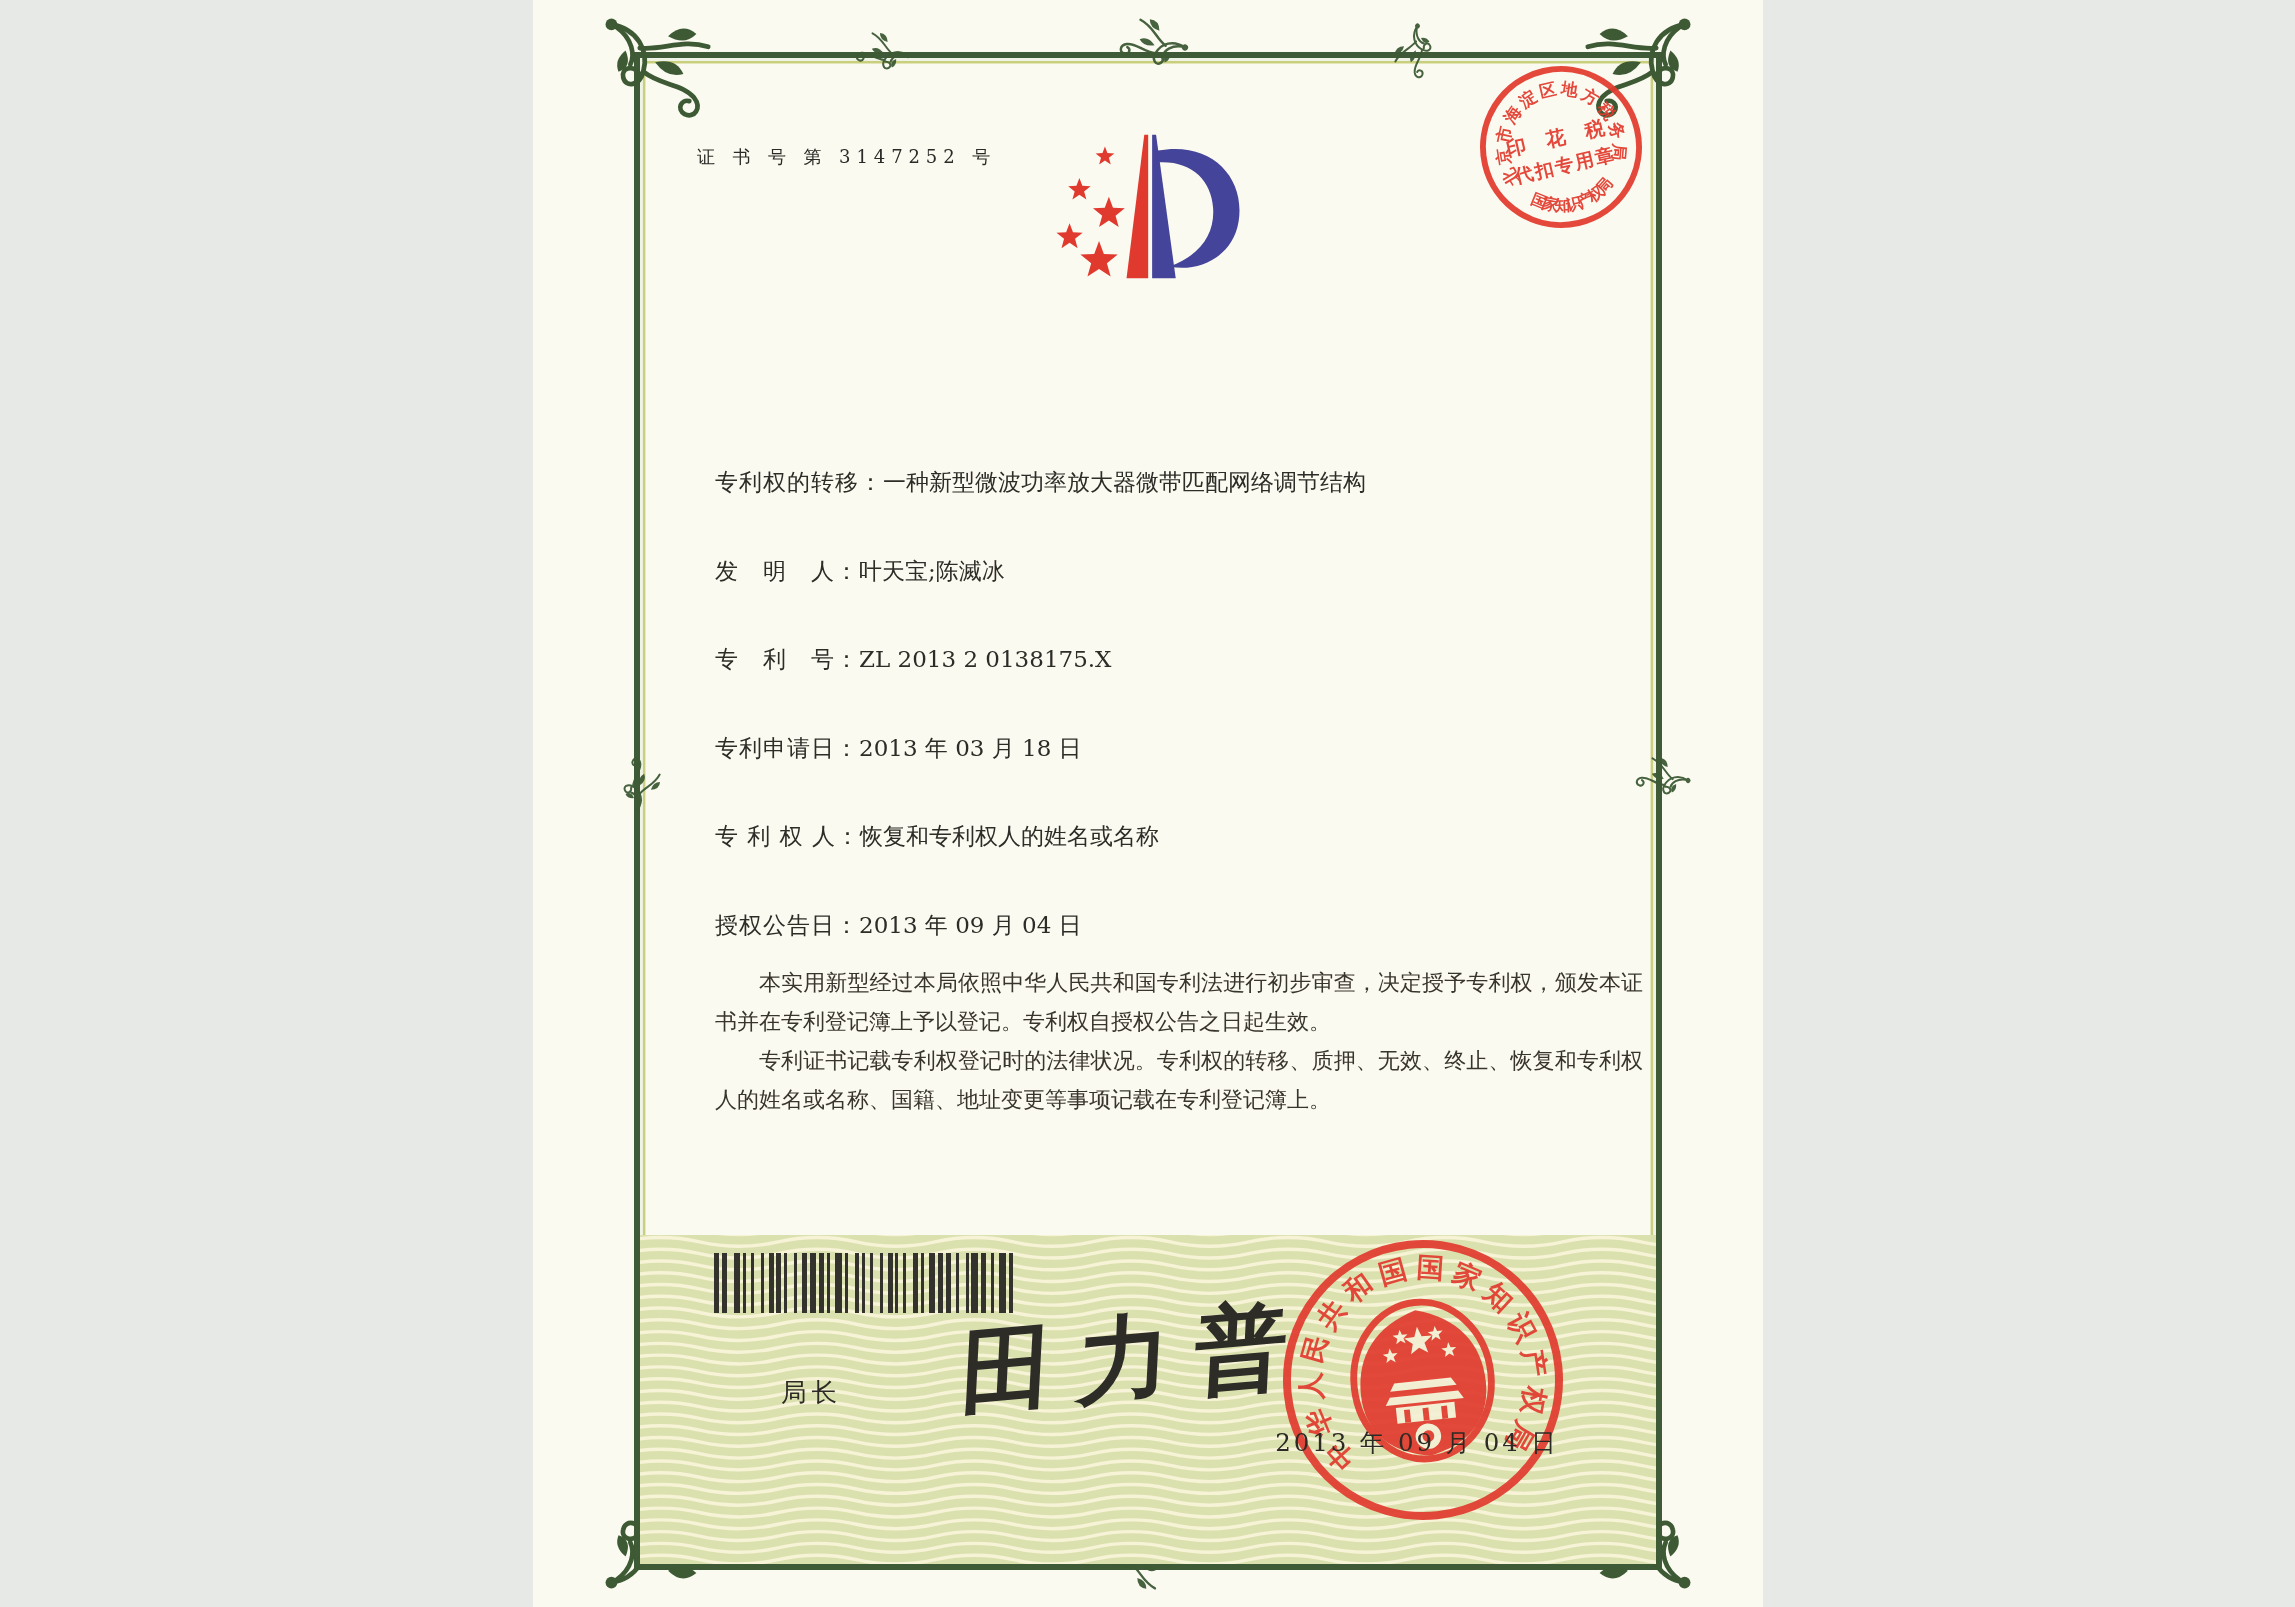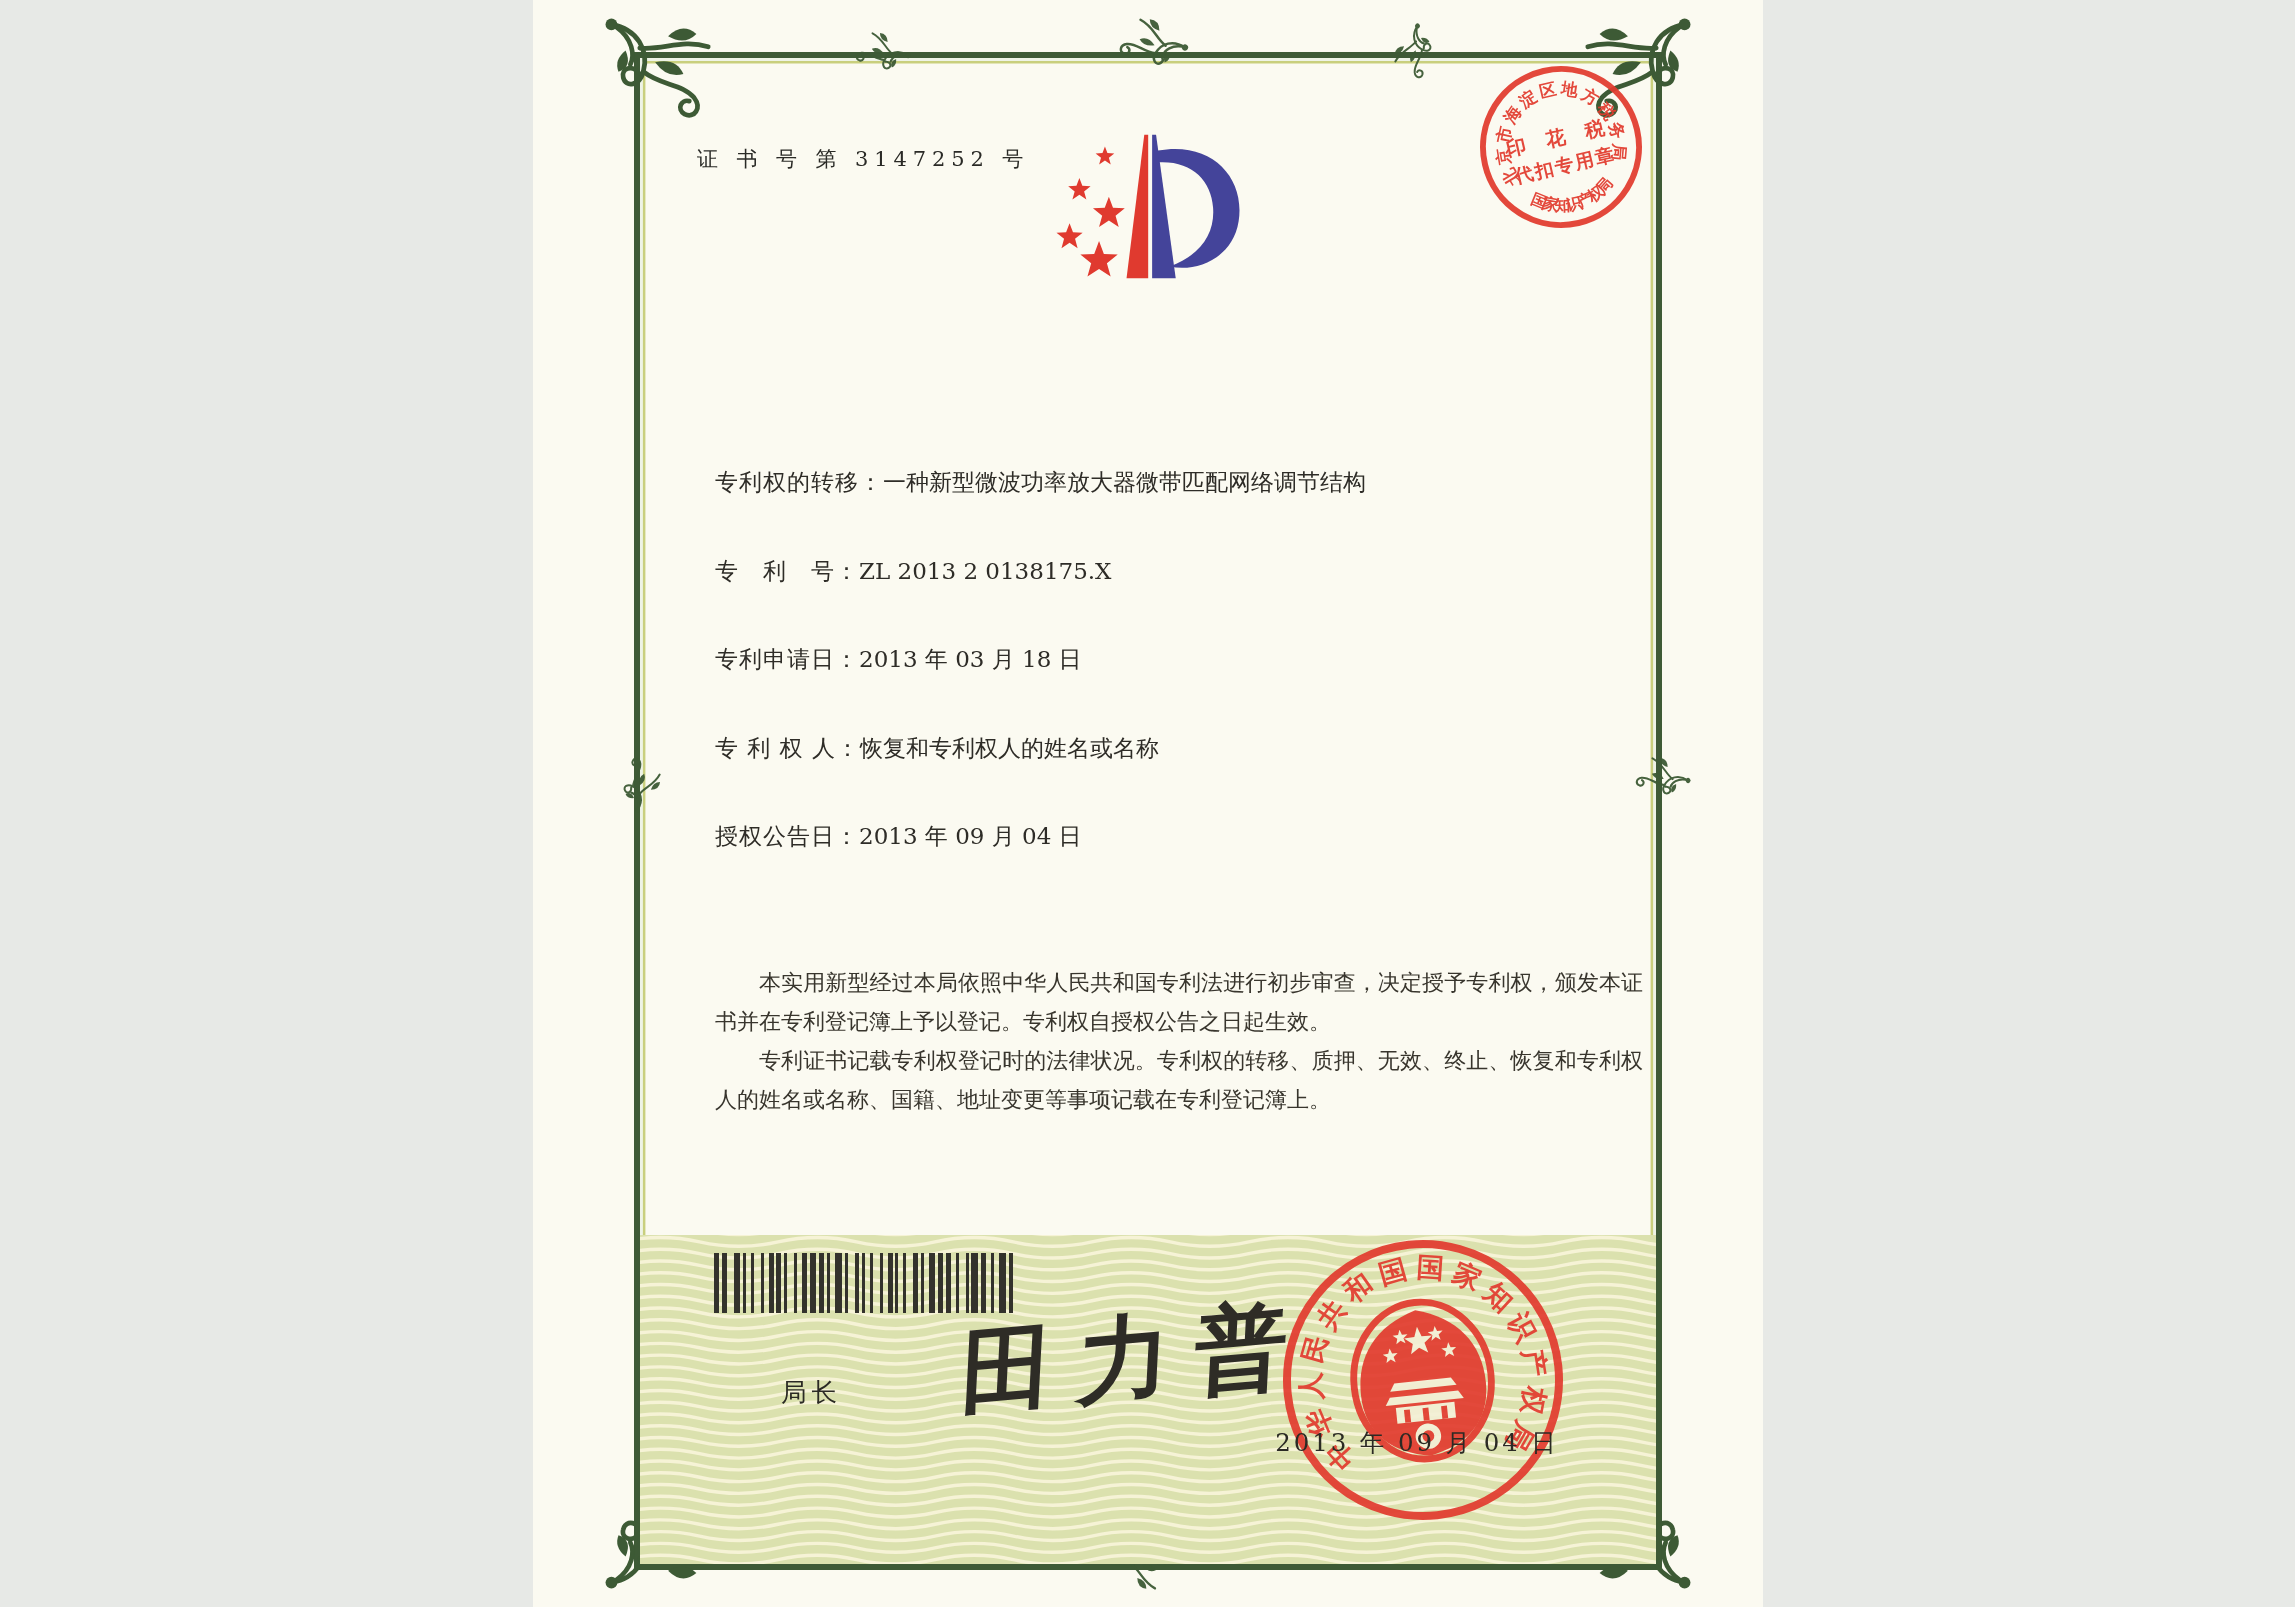--- a/index.html
+++ b/index.html
@@ -1,20 +1,20 @@
 <!DOCTYPE html>
 <html style="font-size:7.9px"><head>
 <meta charset="utf-8">
 <style>
   html,body{margin:0;padding:0;width:2295px;height:1607px;overflow:hidden;}
   body{background:#e7e9e6;position:relative;font-family:"DejaVu Serif","Liberation Serif",serif;}
   .paper{position:absolute;left:533px;top:0;width:1230px;height:1607px;background:#fbfaf1;}
   .frame{position:absolute;left:101px;top:52px;right:101px;bottom:37px;border:6.4px solid #3e5a36;
          box-shadow:inset 0 0 0 2.9px #eef3e6, inset 0 0 0 5.4px #c9cf7d;}
-  .cert-no{position:absolute;left:164px;top:145px;font-size:21px;letter-spacing:5.9px;color:#2a2a26;white-space:nowrap;}
+  .cert-no{position:absolute;left:164px;top:145px;font-size:18px;letter-spacing:5.9px;color:#2a2a26;white-space:nowrap;}
   .title{position:absolute;left:0;width:100%;top:300px;text-align:center;font-size:58px;font-weight:bold;
          letter-spacing:7.9px;color:#141412;}
   
   .logo{position:absolute;left:511px;top:123px;width:231px;height:177px;}
   
   .stamp{border-radius:50%;position:absolute;}
   .tax-stamp{left:947px;top:66px;width:162px;height:162px;transform:rotate(-13deg);opacity:.93;}
   .tax-ring{position:absolute;left:0;top:0;right:0;bottom:0;border:6.4px solid #e23b2e;border-radius:50%;}
   .tax-line1{position:absolute;left:0;width:100%;top:58px;text-align:center;font-size:19.6px;font-weight:bold;
              color:#e23b2e;letter-spacing:6.9px;}
@@ -189,20 +189,21 @@
         <span style="position: absolute; left: 50%; top: 50%; font-weight: bold; font-size: 15.7px; color: rgb(226, 59, 46); transform: translate(-50%, -50%) rotate(156.667deg) translateY(-59px) rotate(180deg);">权</span>
         <span style="position: absolute; left: 50%; top: 50%; font-weight: bold; font-size: 15.7px; color: rgb(226, 59, 46); transform: translate(-50%, -50%) rotate(145deg) translateY(-59px) rotate(180deg);">局</span>
       </div>
     <div class="tax-line1">印 花 税</div>
     <div class="tax-line2">代扣专用章</div>
   </div>
 
 
   <div class="fields">
     <div class="frow"><span class="lab">专利权的转移：</span><span>一种新型微波功率放大器微带匹配网络调节结构</span></div>
+    <div class="frow"><span class="lab">发　明　人：</span><span>叶天宝;陈滅冰</span></div>
     <div class="frow"><span class="lab">专　利　号：</span><span>ZL 2013 2 0138175.X</span></div>
     <div class="frow"><span class="lab">专利申请日：</span><span>2013 年 03 月 18 日</span></div>
     <div class="frow"><span class="lab">专 利 权 人：</span><span>恢复和专利权人的姓名或名称</span></div>
     <div class="frow"><span class="lab">授权公告日：</span><span>2013 年 09 月 04 日</span></div>
   </div>
 
   <div class="paras">
     <p>本实用新型经过本局依照中华人民共和国专利法进行初步审查，决定授予专利权，颁发本证书并在专利登记簿上予以登记。专利权自授权公告之日起生效。</p>
     <p>专利证书记载专利权登记时的法律状况。专利权的转移、质押、无效、终止、恢复和专利权人的姓名或名称、国籍、地址变更等事项记载在专利登记簿上。</p>
   </div>

